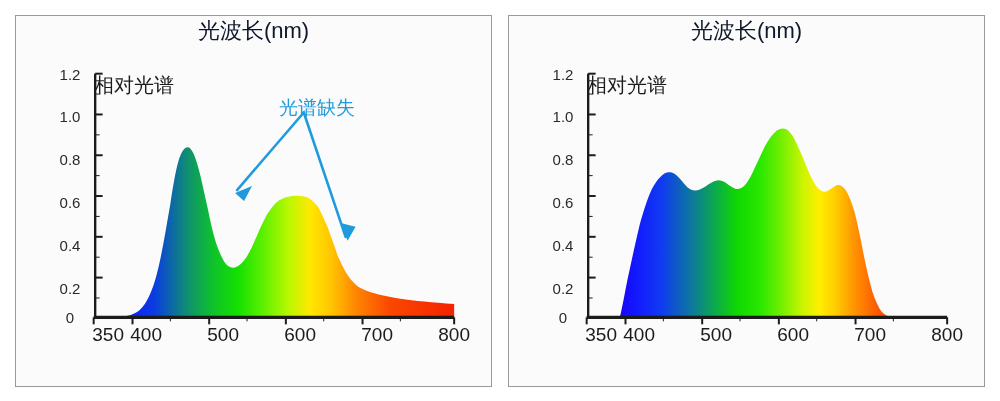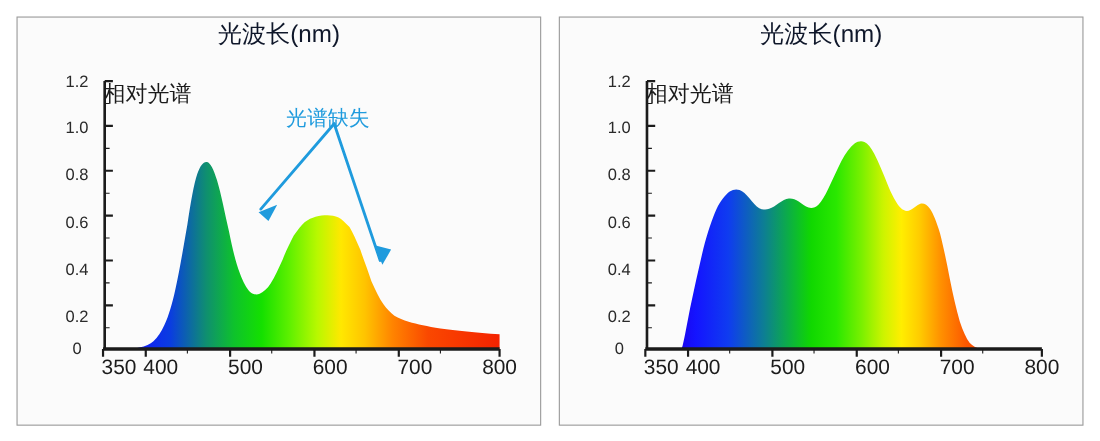--- a/index.html
+++ b/index.html
@@ -6,21 +6,21 @@
   body{width:1000px;height:401px;font-family:"Liberation Sans","DejaVu Sans",sans-serif;overflow:hidden;}
   .stage{position:relative;width:1000px;height:401px;background:#ffffff;}
   .panel{position:absolute;top:15px;width:477px;height:372px;background:#fbfbfb;border:1px solid #9a9a9a;box-sizing:border-box;}
   .panel.left{left:15px;}
   .panel.right{left:508px;}
   .plot{position:absolute;left:0;top:0;width:100%;height:100%;}
   .axis-title{position:absolute;font-size:20px;color:#1b1b1b;white-space:nowrap;}
   .panel-title{left:78px;top:38px;margin-top:18px;}
   .xaxis-label{left:0;right:0;top:325px;text-align:center;font-size:22px;color:#0f172a;}
   .annot{position:absolute;font-size:19px;color:#1f9bdd;white-space:nowrap;}
-  .annot.left-a{left:244px;top:79px;text-align:right;}
+  .annot.left-a{left:263px;top:79px;text-align:right;}
   .annot.right-a{left:333px;top:85px;}
   .ytick{position:absolute;font-size:15px;color:#2a2a2a;text-align:center;width:40px;}
   .xtick{position:absolute;font-size:19px;color:#1b1b1b;text-align:right;width:60px;}
   svg{display:block;}
 </style>
 </head>
 <body>
 
 <div class="stage">
 

